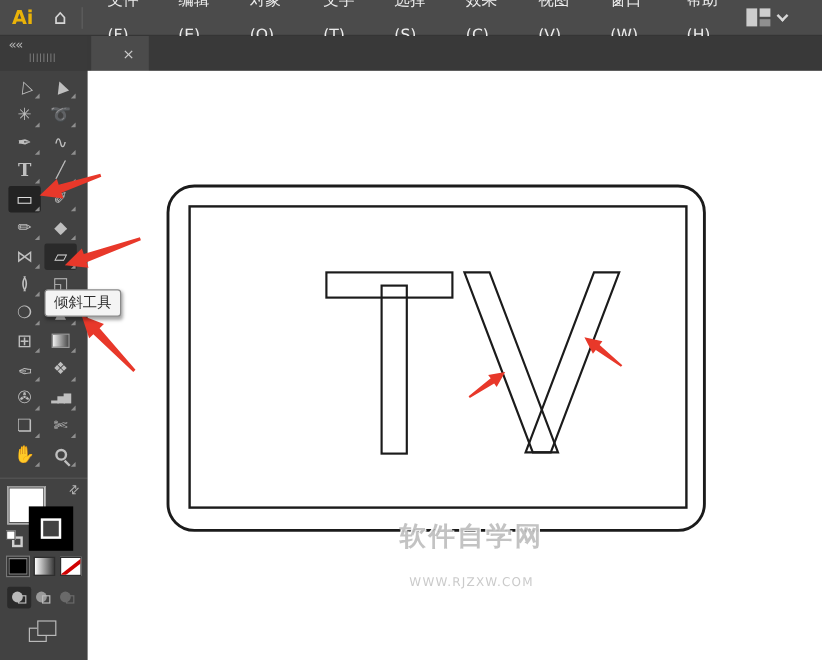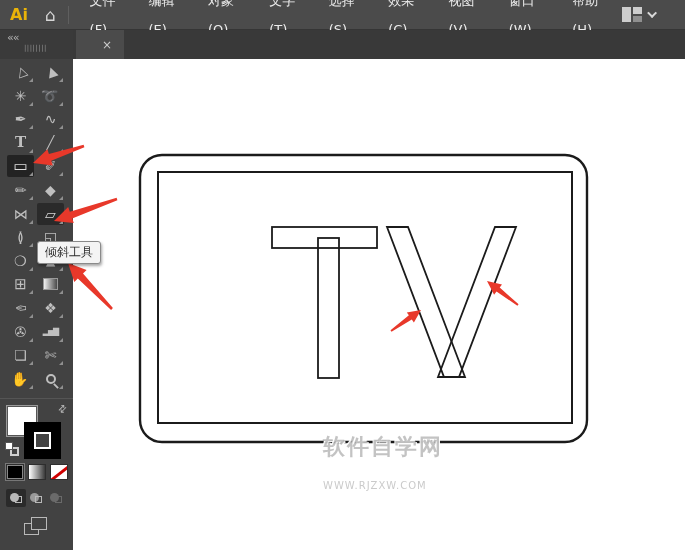--- a/index.html
+++ b/index.html
@@ -96,21 +96,21 @@
   .canvas { position:absolute; left:73px; top:59px; width:612px; height:491px; background:#ffffff; }
   #artwork-svg { position:absolute; left:0; top:0; z-index:10; }
   #arrow-svg { position:absolute; left:0; top:0; z-index:40; pointer-events:none; }
 
   
   .tooltip { position:absolute; left:37px; top:241px; z-index:50; background:#f4f4f4;
              border:1px solid #8a8a8a; border-radius:3px; padding:2px 7px; font-size:12px;
              color:#2b2b2b; box-shadow:1px 2px 3px rgba(0,0,0,0.35); white-space:nowrap; }
 
   
-  .watermark { position:absolute; left:323px; top:432px; width:140px; z-index:15; text-align:left;
+  .watermark { position:absolute; left:323px; top:432px; width:140px; z-index:15; text-align:center;
                pointer-events:none; }
   .wm-line1 { font-size:22px; font-weight:bold; letter-spacing:2px; color:rgba(145,145,145,0.55);
               text-shadow:1px 1px 0 rgba(255,255,255,0.95), -1px -1px 0 rgba(255,255,255,0.95); }
   .wm-line2 { font-size:10px; letter-spacing:1px; color:rgba(150,150,150,0.5); margin-top:18px;
               text-shadow:1px 1px 0 rgba(255,255,255,0.9); }
 </style>
 </head>
 <body>
 
 <div class="topbar" data-name="top-menu-bar">

